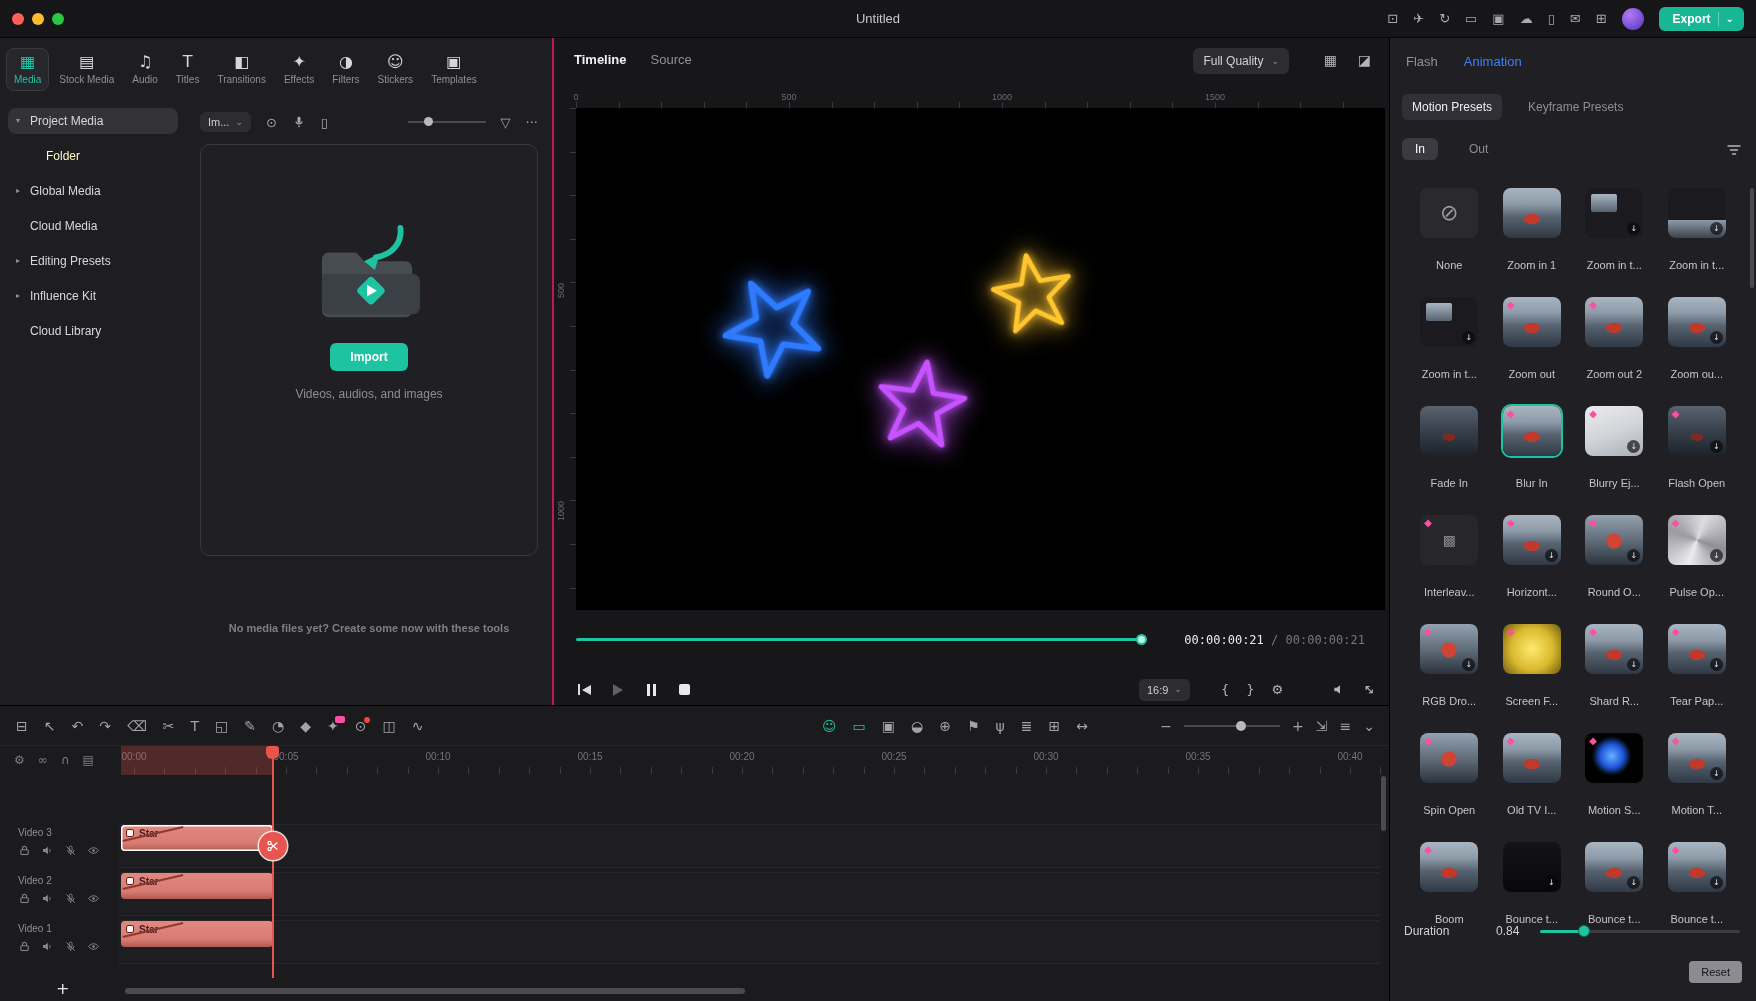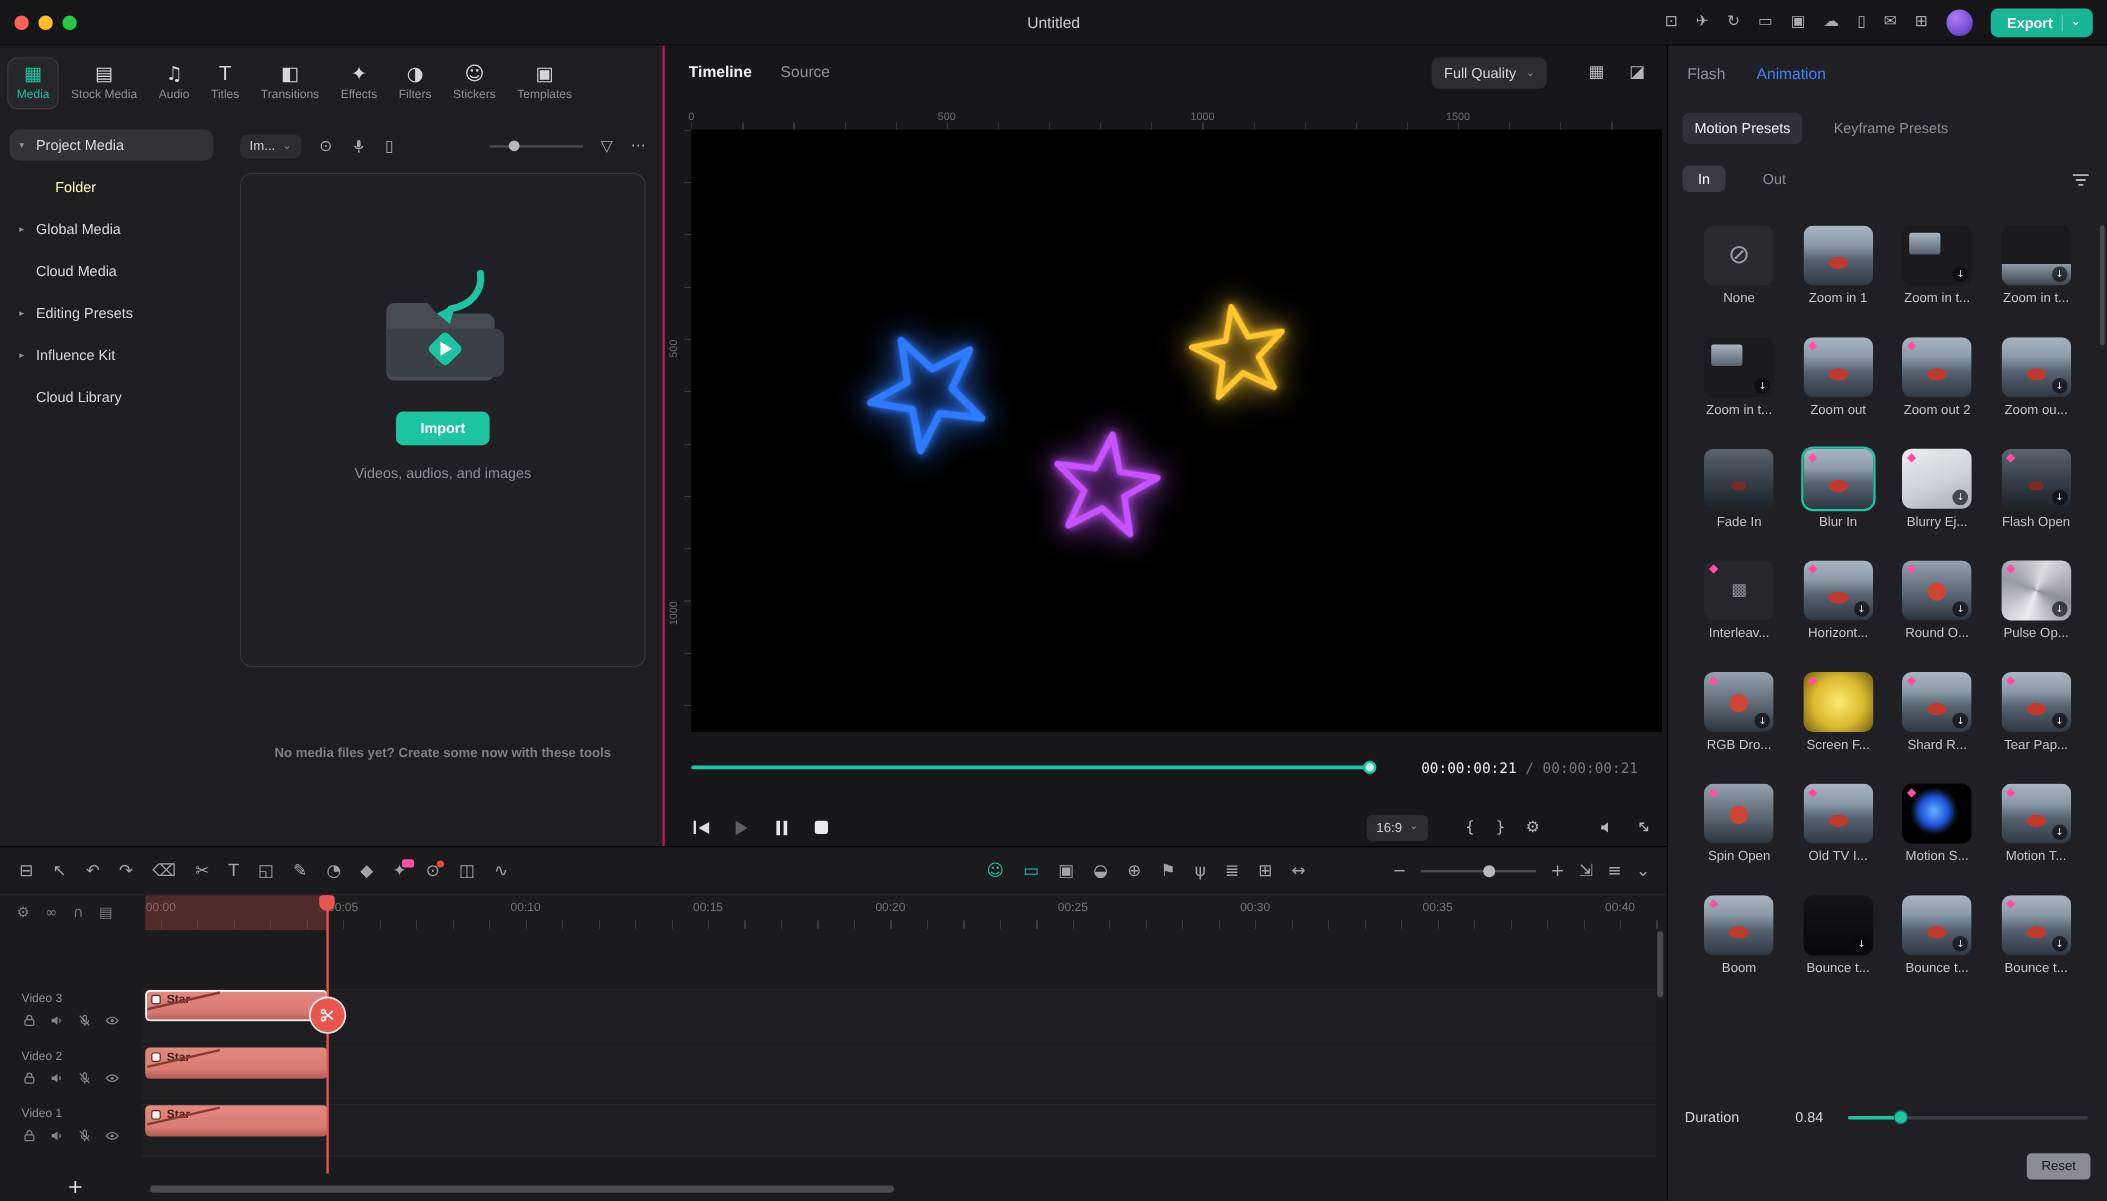--- a/index.html
+++ b/index.html
@@ -128,21 +128,21 @@
   .rpp-tab{font-size:12px;color:#8d8d93;cursor:pointer;padding:6px 10px;border-radius:6px}
   .rpp-tab.active{background:#303036;color:#f0f0f3}
   .rp-dir{position:absolute;left:12px;top:100px;display:flex;gap:18px;align-items:center}
   .dir-tab{font-size:12px;color:#8d8d93;cursor:pointer;padding:4px 13px;border-radius:6px}
   .dir-tab.active{background:var(--pill2);color:#fff}
   .rp-filter{position:absolute;right:14px;top:104px;width:16px;height:16px;color:#b4b4b9;cursor:pointer}
   .rp-grid{position:absolute;left:22px;right:22px;top:150px;display:grid;grid-template-columns:repeat(4,1fr);
     column-gap:8px;row-gap:26px}
   .preset{display:flex;flex-direction:column;align-items:center;cursor:pointer}
   .preset .thumb{position:relative;width:58px;height:50px;border-radius:8px;background:#2a2a2e;overflow:hidden}
-  .preset .plabel{margin-top:5px;font-size:11px;color:#c4c4c9;max-width:76px;white-space:nowrap;
+  .preset .plabel{margin-top:21px;font-size:11px;color:#c4c4c9;max-width:76px;white-space:nowrap;
     overflow:hidden;text-overflow:ellipsis}
   .preset.selected .thumb{box-shadow:0 0 0 2px var(--accent)}
   .pro-badge{display:none;position:absolute;top:3px;left:4px;font-size:10px;color:var(--pro);z-index:2}
   .preset.pro .pro-badge{display:block}
   .dl-badge{display:none;position:absolute;bottom:3px;right:3px;width:13px;height:13px;border-radius:50%;
     background:rgba(8,8,10,.65);color:#e8e8ec;font-size:8px;line-height:13px;text-align:center;z-index:2}
   .preset.dl .dl-badge{display:block}
   .none-glyph{display:none;position:absolute;inset:0;font-size:22px;color:#9a9aa0;text-align:center;line-height:50px}
   .preset.v-none .none-glyph{display:block}
   .preset.v-photo .thumb,.v-photo-th{background:

